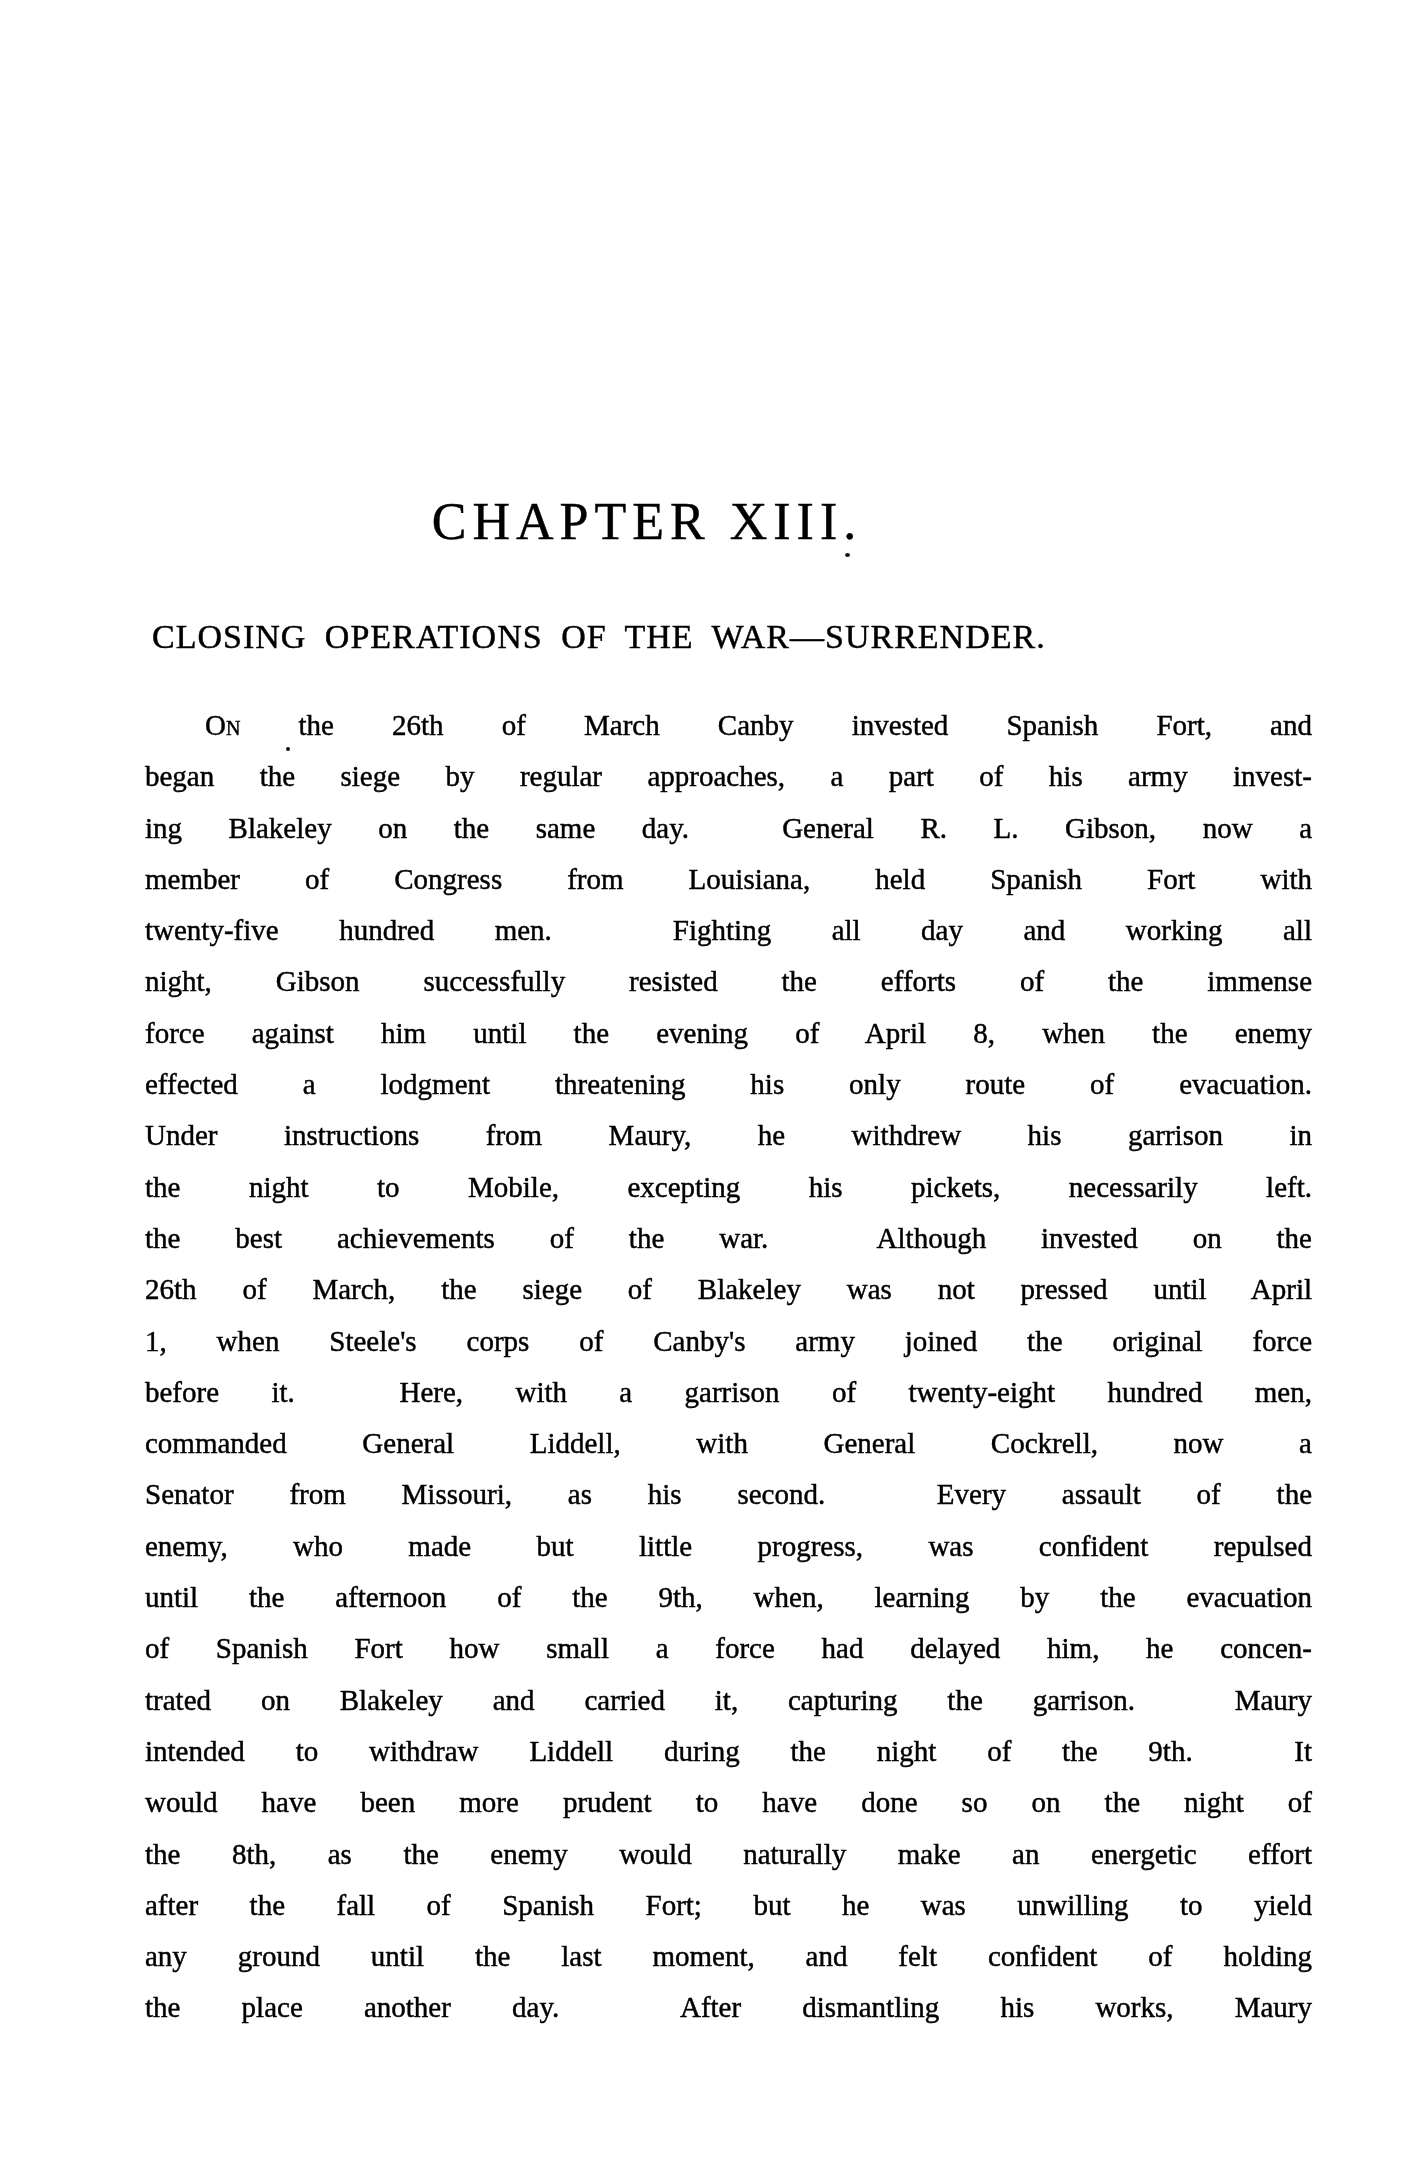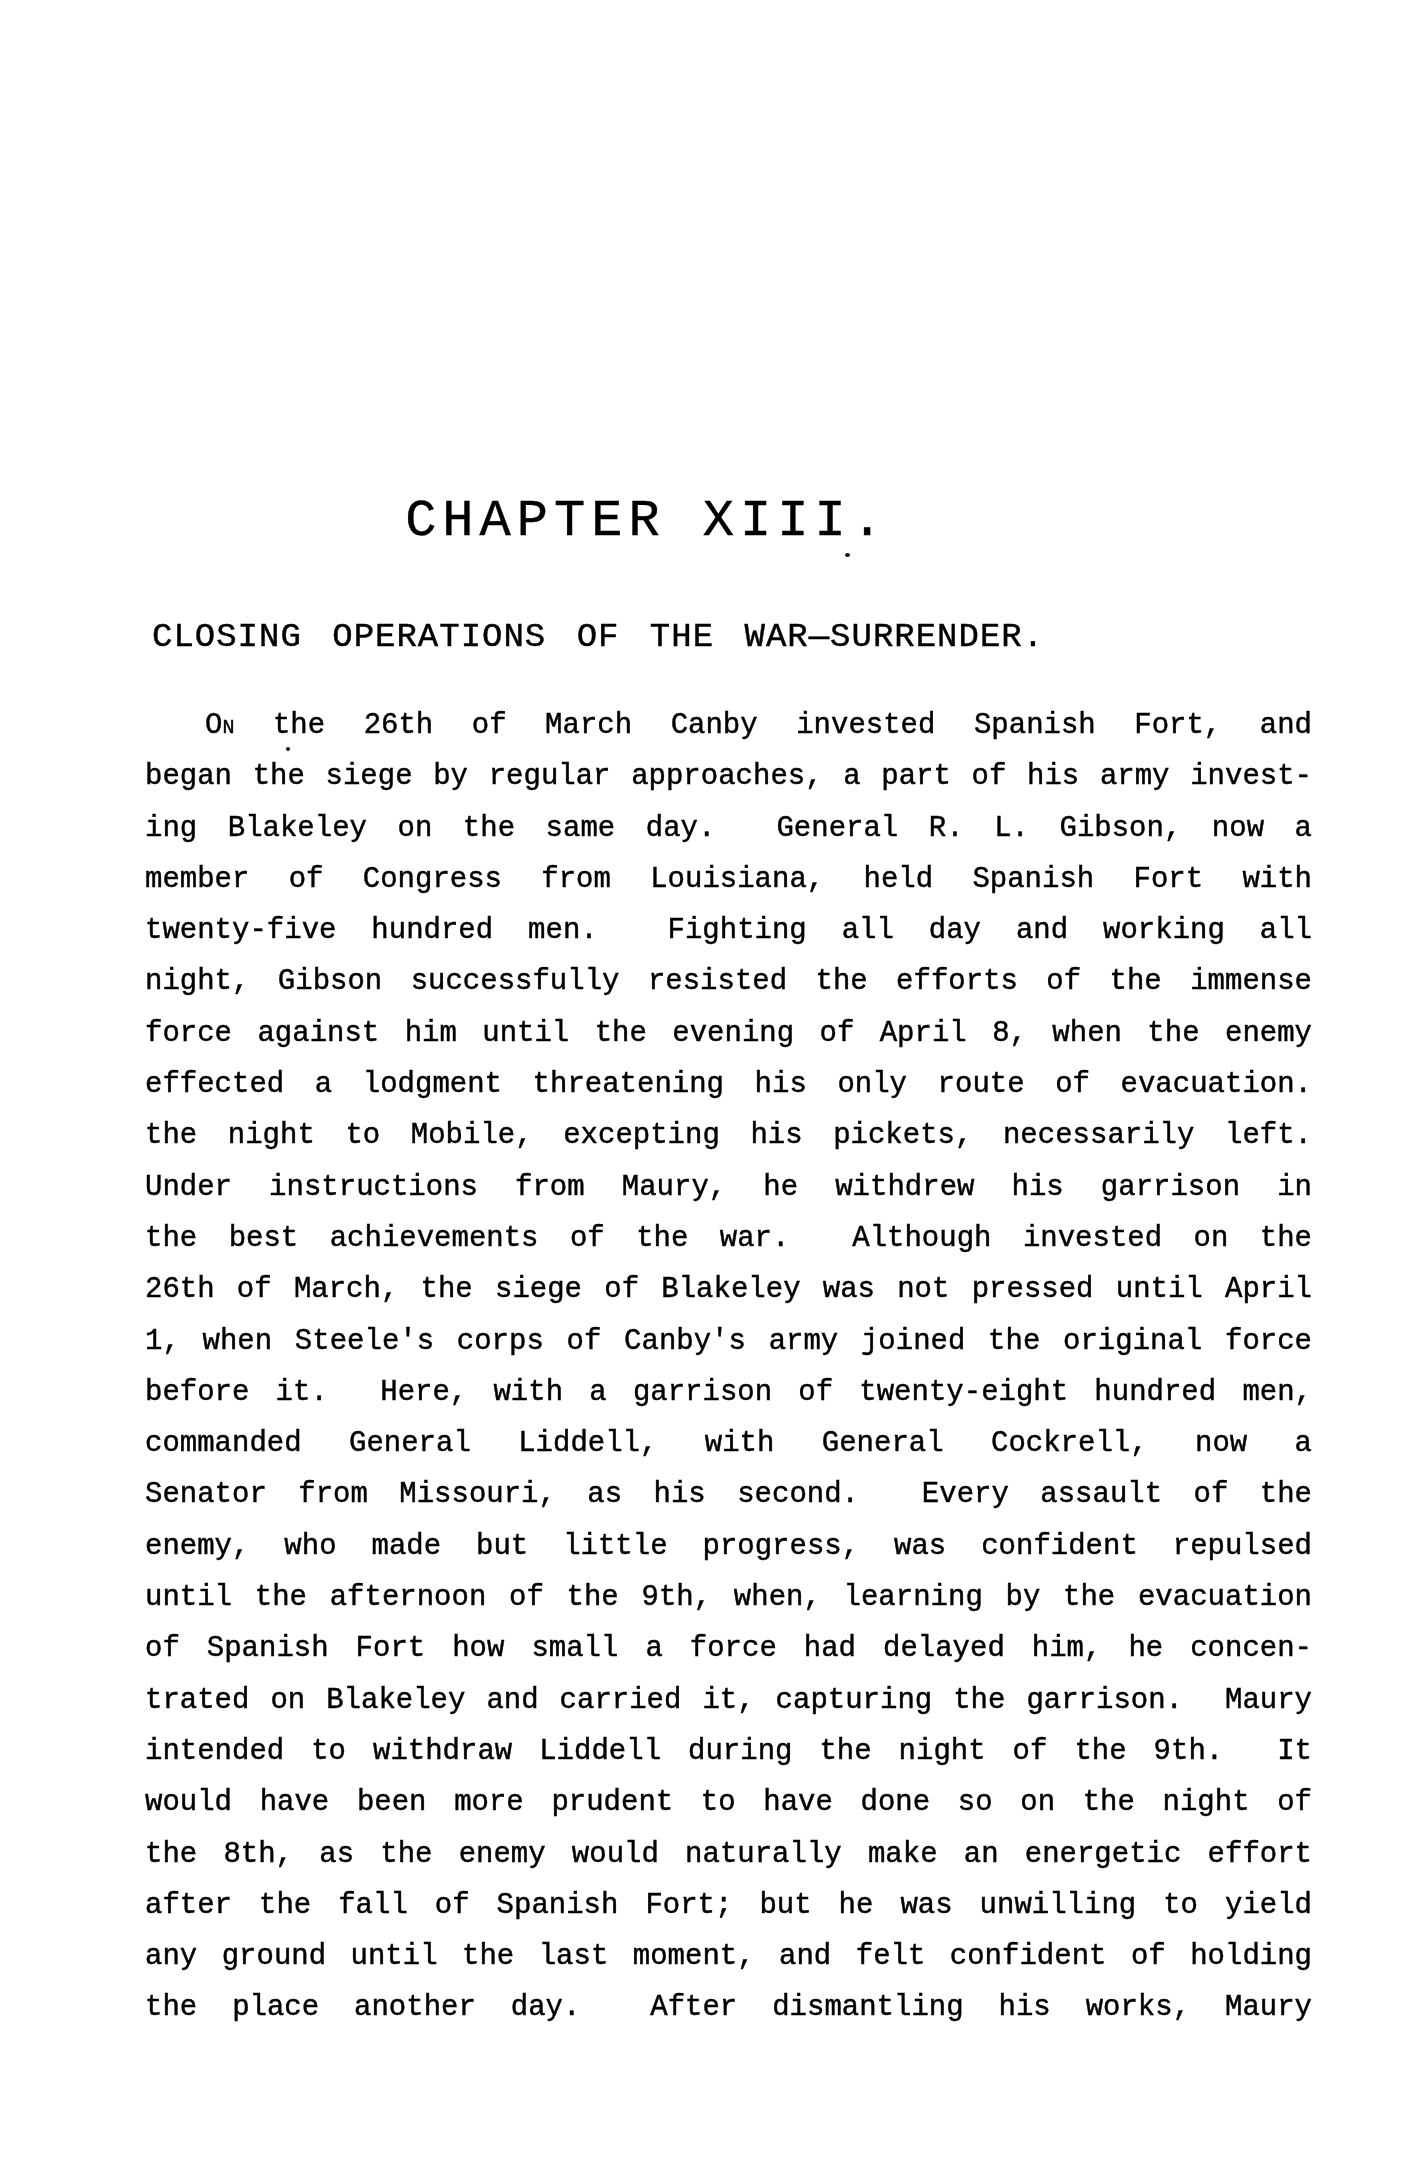--- a/index.html
+++ b/index.html
@@ -6,21 +6,21 @@
     margin: 0;
     padding: 0;
     background: #ffffff;
   }
   .page {
     position: relative;
     width: 1414px;
     height: 2174px;
     background: #ffffff;
     color: #000000;
-    font-family: Liberation Mono, monospace;
+    font-family: Liberation Serif, serif;
     overflow: hidden;
     -webkit-text-stroke: 0.45px #000000;
   }
   .chapter-heading {
     position: absolute;
     top: 496px;
     left: 0;
     width: 1294px;
     margin: 0;
     text-align: center;
@@ -85,22 +85,22 @@
       <span class="sc">On</span><span> the 26th of March Canby invested Spanish Fort, and</span>
     </div>
     <div>
         <div class="line">began the siege by regular approaches, a part of his army invest-</div>
         <div class="line">ing Blakeley on the same day.&nbsp; General R. L. Gibson, now a</div>
         <div class="line">member of Congress from Louisiana, held Spanish Fort with</div>
         <div class="line">twenty-five hundred men.&nbsp; Fighting all day and working all</div>
         <div class="line">night, Gibson successfully resisted the efforts of the immense</div>
         <div class="line">force against him until the evening of April 8, when the enemy</div>
         <div class="line">effected a lodgment threatening his only route of evacuation.</div>
+        <div class="line">Under instructions from Maury, he withdrew his garrison in</div>
         <div class="line">the night to Mobile, excepting his pickets, necessarily left.</div>
-        <div class="line">Under instructions from Maury, he withdrew his garrison in</div>
         <div class="line">the best achievements of the war.&nbsp; Although invested on the</div>
         <div class="line">26th of March, the siege of Blakeley was not pressed until April</div>
         <div class="line">1, when Steele's corps of Canby's army joined the original force</div>
         <div class="line">before it.&nbsp; Here, with a garrison of twenty-eight hundred men,</div>
         <div class="line">commanded General Liddell, with General Cockrell, now a</div>
         <div class="line">Senator from Missouri, as his second.&nbsp; Every assault of the</div>
         <div class="line">enemy, who made but little progress, was confident repulsed</div>
         <div class="line">until the afternoon of the 9th, when, learning by the evacuation</div>
         <div class="line">of Spanish Fort how small a force had delayed him, he concen-</div>
         <div class="line">trated on Blakeley and carried it, capturing the garrison.&nbsp; Maury</div>

